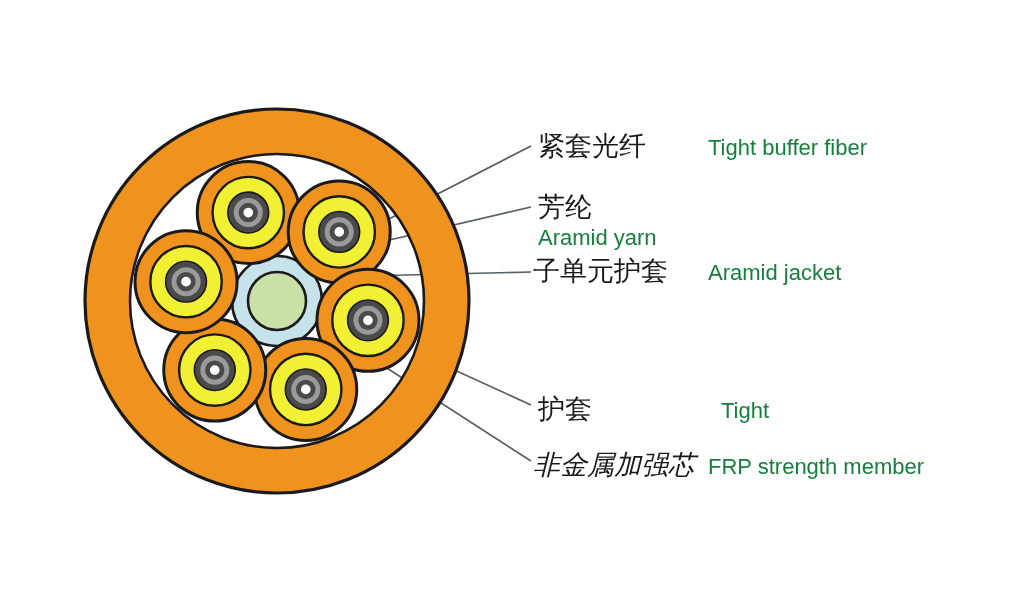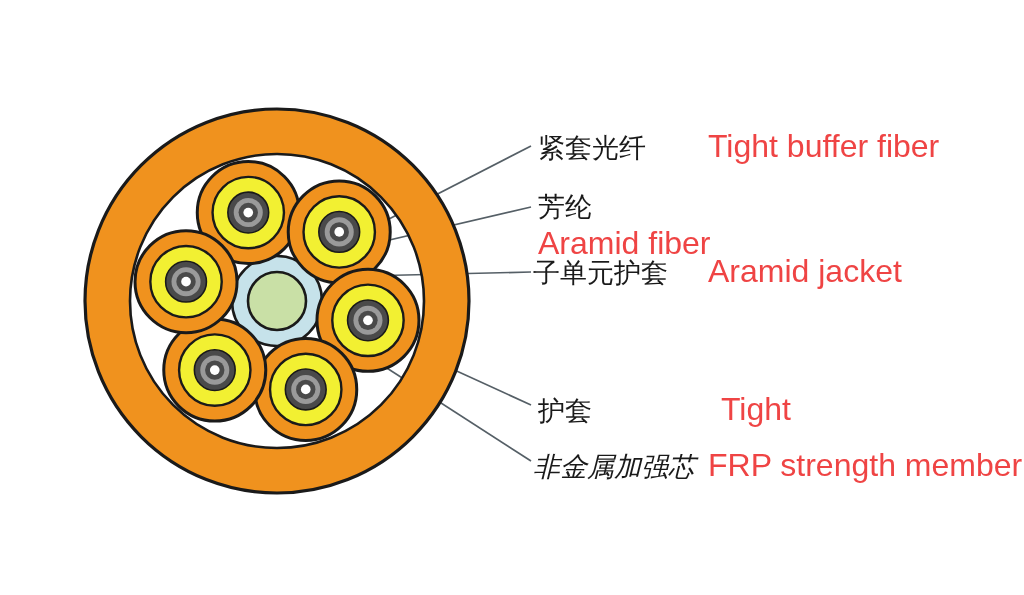--- a/index.html
+++ b/index.html
@@ -29,22 +29,22 @@
     white-space: nowrap;
   }
   .legend-cn {
     font-size: 27px;
     color: #1a1a1a;
     font-family: "DejaVu Sans", "Liberation Sans", sans-serif;
     letter-spacing: 0px;
     display: inline-block;
   }
   .legend-en {
-    font-size: 32px;
-    color: #ef4444;
+    font-size: 22px;
+    color: #15803d;
     font-family: "Liberation Sans", "DejaVu Sans", sans-serif;
     display: inline-block;
   }
 </style>
 </head>
 <body>
 
 <div id="diagram-root">
   <svg id="cable-svg" width="1024" height="595" viewBox="0 0 1024 595" xmlns="http://www.w3.org/2000/svg">
     <g id="leader-lines-group">
@@ -111,21 +111,21 @@
       </g>
   </svg>
 
   <div id="legend-container">
       <div class="legend-row" style="left: 538px; top: 128px;">
         <span class="legend-cn" style="width: 170px;">紧套光纤</span>
         <span class="legend-en">Tight buffer fiber</span>
       </div>
       <div class="legend-row" style="left: 538px; top: 189px; flex-direction: column;">
         <span class="legend-cn" style="width: 176px;">芳纶</span>
-        <span class="legend-en">Aramid fiber</span>
+        <span class="legend-en">Aramid yarn</span>
       </div>
       <div class="legend-row" style="left: 533px; top: 253px;">
         <span class="legend-cn" style="width: 175px;">子单元护套</span>
         <span class="legend-en">Aramid jacket</span>
       </div>
       <div class="legend-row" style="left: 538px; top: 391px;">
         <span class="legend-cn" style="width: 183px;">护套</span>
         <span class="legend-en">Tight</span>
       </div>
       <div class="legend-row" style="left: 533px; top: 447px;">

